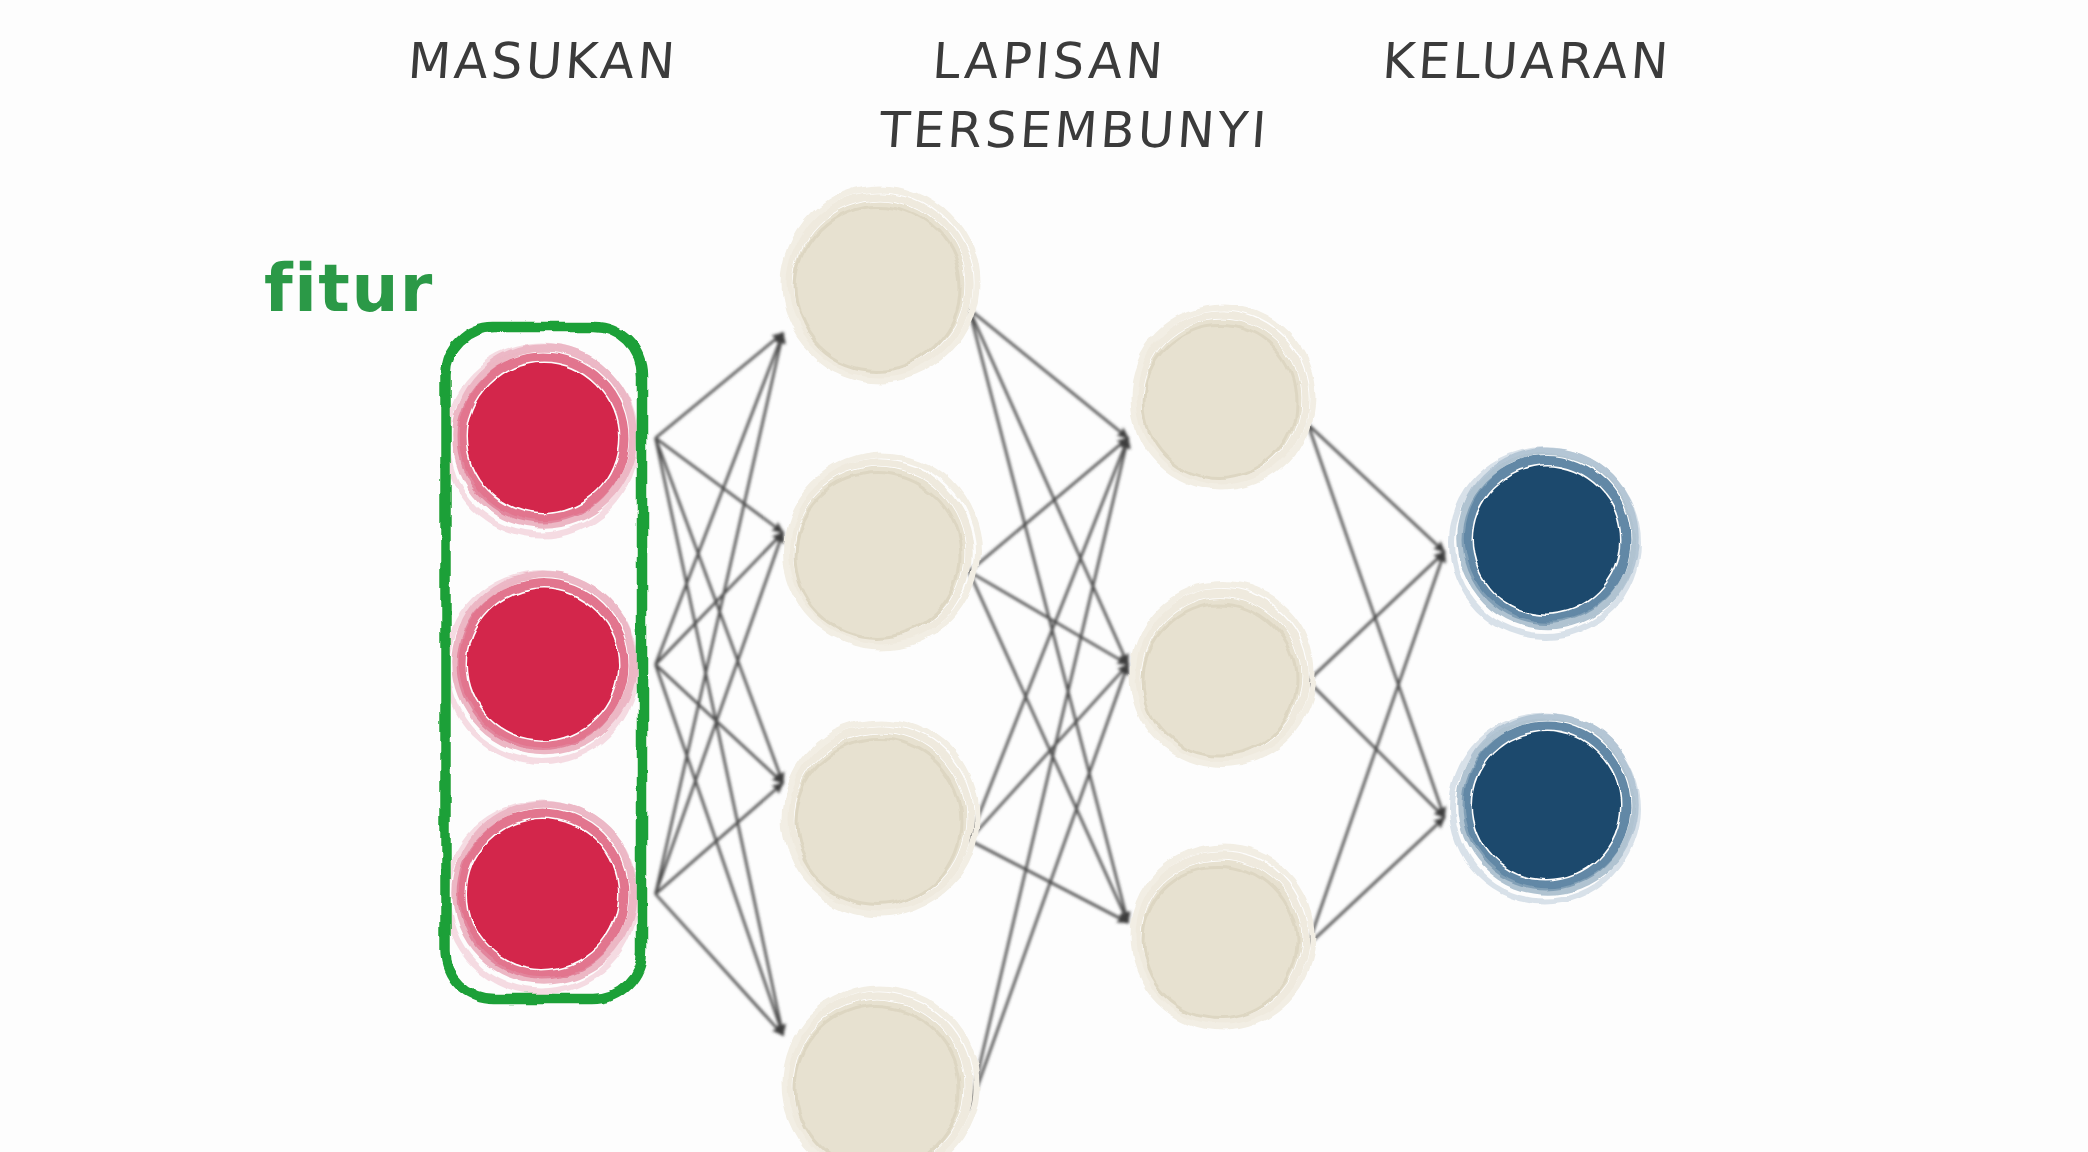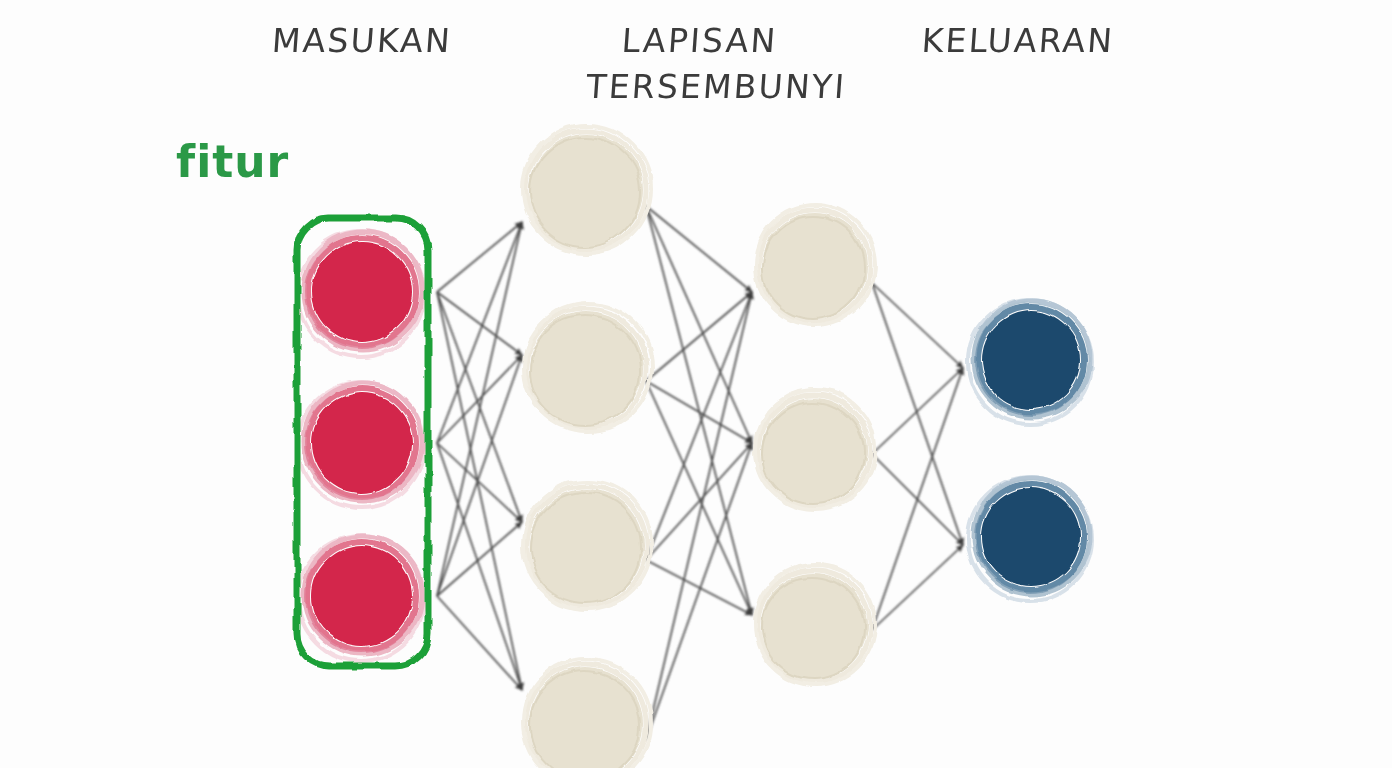--- a/index.html
+++ b/index.html
@@ -51,21 +51,21 @@
 </head>
 <body>
 
 <div id="canvas">
 
   <div class="layer-title" style="left:262px; top:18px; width:200px;">MASUKAN</div>
   <div class="layer-title" style="left:588px; top:18px; width:220px;">LAPISAN
 TERSEMBUNYI</div>
   <div class="layer-title" style="left:908px; top:18px; width:220px;">KELUARAN</div>
 
-  <div class="feature-label" style="left:176px; top:136px;">fitur</div>
+  <div class="feature-label" style="left:176px; top:167px;">fitur</div>
 
   <svg class="net" viewBox="0 0 1392 768" xmlns="http://www.w3.org/2000/svg">
     <defs>
 
       <filter id="rough" x="-25%" y="-25%" width="150%" height="150%">
         <feTurbulence type="fractalNoise" baseFrequency="0.035" numOctaves="3" seed="7" result="n"></feTurbulence>
         <feDisplacementMap in="SourceGraphic" in2="n" scale="7" xChannelSelector="R" yChannelSelector="G"></feDisplacementMap>
       </filter>
       <filter id="rough2" x="-25%" y="-25%" width="150%" height="150%">
         <feTurbulence type="fractalNoise" baseFrequency="0.05" numOctaves="2" seed="21" result="n2"></feTurbulence>

